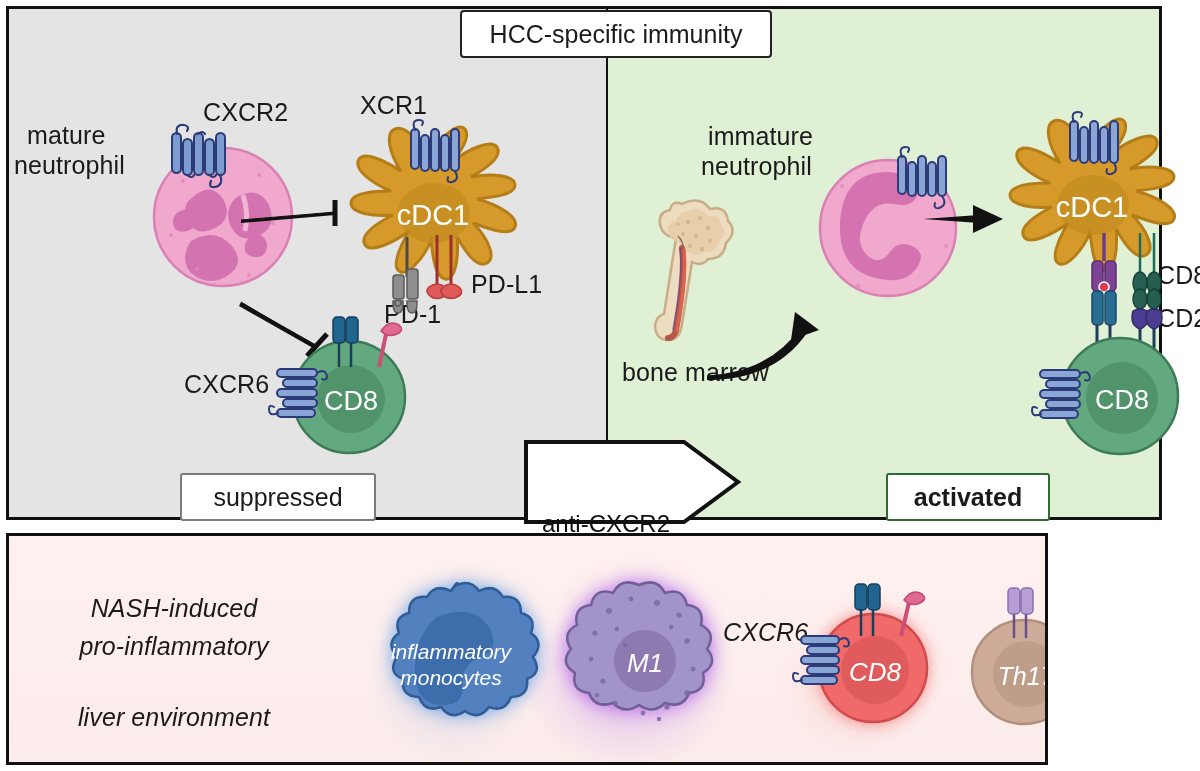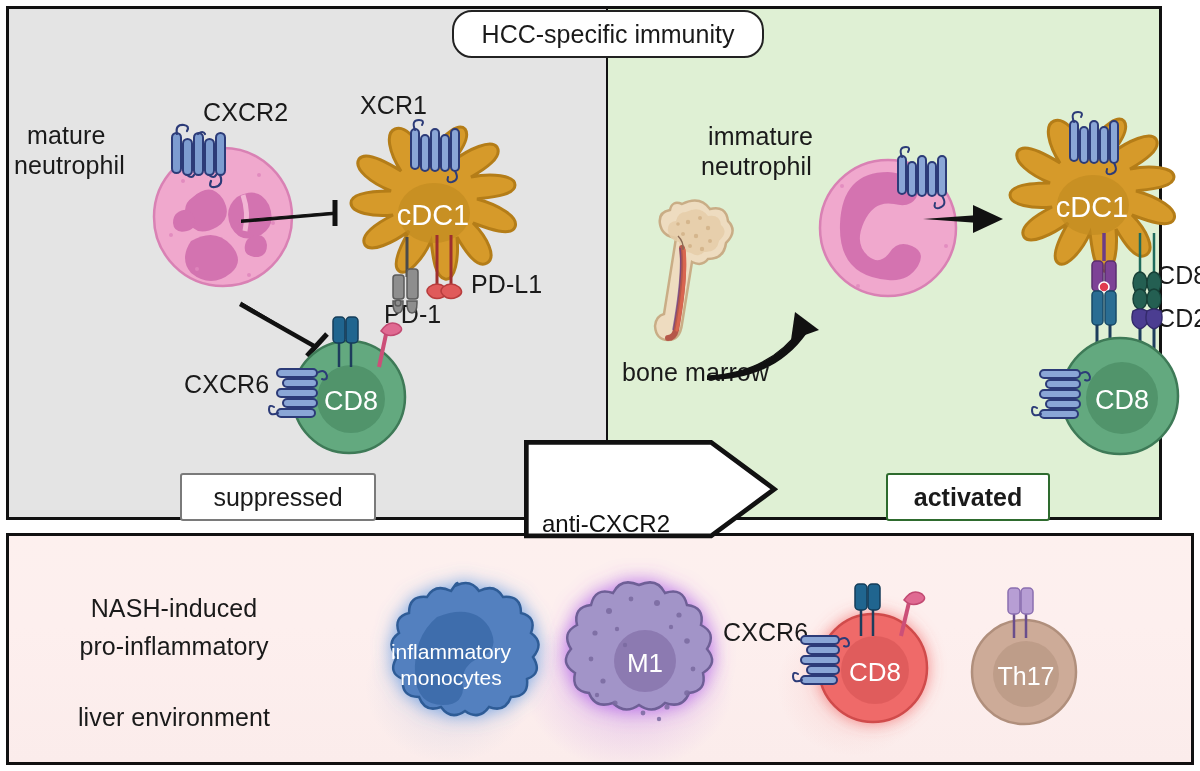--- a/index.html
+++ b/index.html
@@ -4,38 +4,38 @@
 <style>
   html,body{margin:0;padding:0;background:#ffffff;}
   body{width:1200px;height:771px;font-family:"Liberation Sans",sans-serif;overflow:hidden;}
   #root{position:relative;width:1200px;height:771px;background:#fff;}
 
   .panel{position:absolute;box-sizing:border-box;}
 
   
   #panel-left{left:6px;top:6px;width:600px;height:514px;background:#e4e4e4;border:3px solid #111;border-right:none;}
   #panel-right{left:606px;top:6px;width:556px;height:514px;background:#dff0d4;border:3px solid #111;border-left:2px solid #111;}
-  #panel-bottom{left:6px;top:533px;width:1188px;height:232px;border:3px solid #111;
-      background:linear-gradient(180deg,#fdf0ee 0%,#fdefee 40%,#fbeceb 100%);overflow:hidden;}
+  #panel-bottom{left:6px;top:533px;width:1042px;height:232px;border:3px solid #111;
+      background:linear-gradient(180deg,#fdf0ee 0%,#fdefee 40%,#fbeceb 100%);overflow:hidden;font-style:italic;}
   #panel-bottom .glowbg{position:absolute;inset:0;
       background:radial-gradient(ellipse 150px 120px at 620px 150px, rgba(168,90,230,.30), rgba(168,90,230,0) 70%),
                  radial-gradient(ellipse 120px 110px at 440px 150px, rgba(60,110,200,.14), rgba(60,110,200,0) 70%),
                  radial-gradient(ellipse 110px 100px at 845px 150px, rgba(230,70,70,.13), rgba(230,70,70,0) 70%);}
 
   .label{position:absolute;color:#1a1a1a;font-size:25px;line-height:1.12;white-space:pre;letter-spacing:.1px;}
   .label.ctr{text-align:center;}
 
   
   .chip{position:absolute;background:#fff;border:2.5px solid #7a7a7a;border-radius:3px;
         display:flex;align-items:center;justify-content:center;font-size:25px;color:#1a1a1a;box-sizing:border-box;}
-  #chip-title{border-color:#222;border-radius:20px;}
+  #chip-title{border-color:#222;border-radius:4px;margin-left:8px;}
   #chip-activated{border-color:#2e6b2e;font-weight:bold;}
 
   
-  #banner{position:absolute;left:524px;top:440px;width:218px;height:84px;padding-left:37px;}
+  #banner{position:absolute;left:524px;top:440px;width:218px;height:84px;}
   #banner svg{position:absolute;inset:0;}
   #banner .txt{position:absolute;left:18px;top:12px;width:150px;font-size:24px;line-height:1.2;color:#111;white-space:pre;}
 
   .cellwrap{position:absolute;}
   svg{overflow:visible;}
   .cellname{fill:#fff;font-family:"Liberation Sans",sans-serif;text-anchor:middle;dominant-baseline:central;}
 </style>
 </head>
 <body>
 

